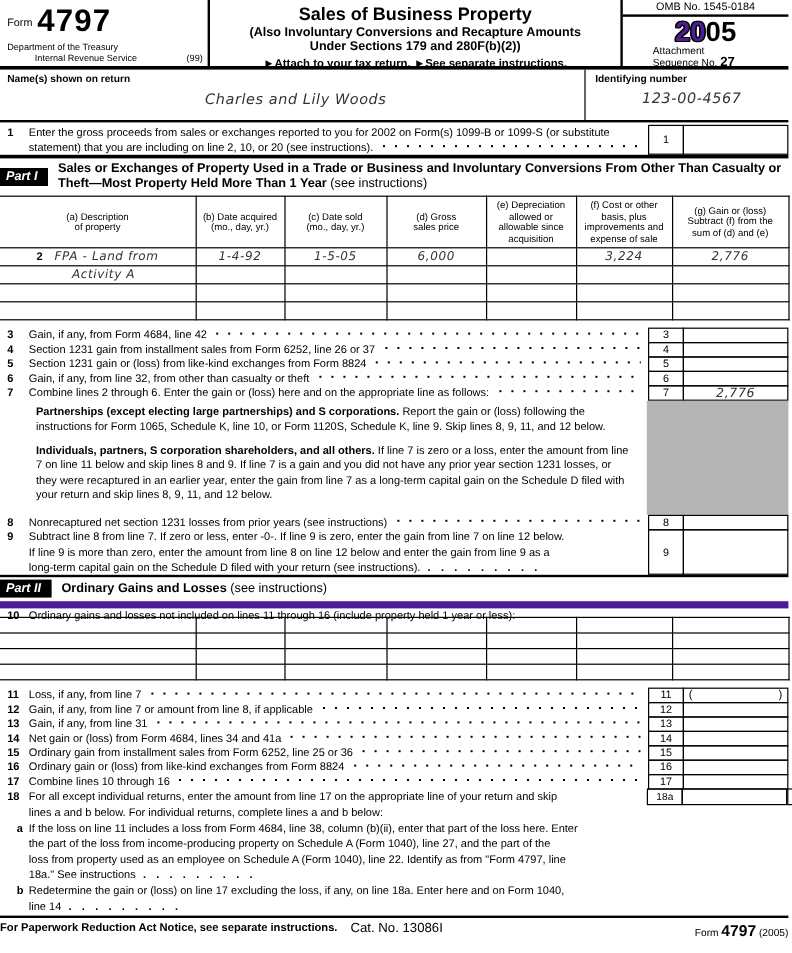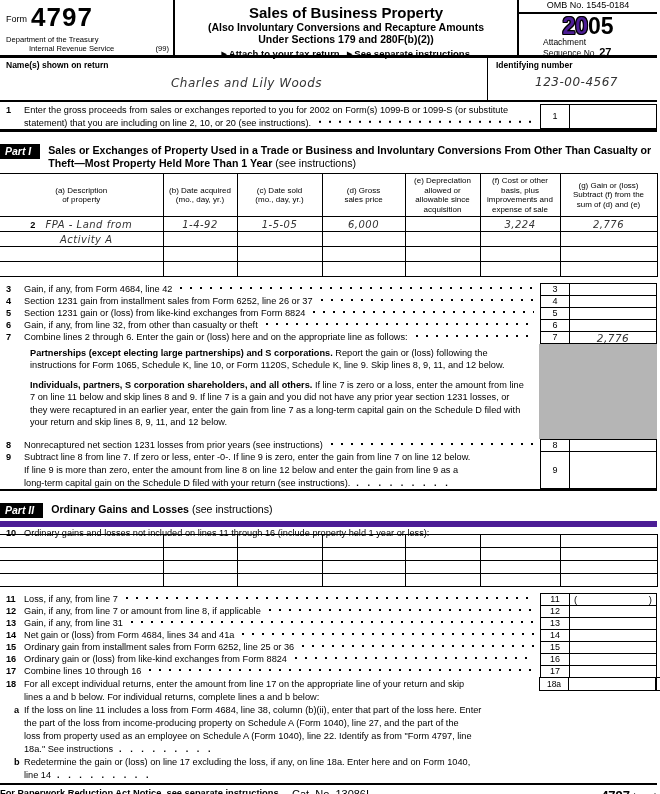--- a/index.html
+++ b/index.html
@@ -22,21 +22,21 @@
   .dept { margin-top:auto; font-size:7.6px; line-height:1.2; }
   .dept-row2 { display:flex; justify-content:space-between;margin-left:23px; }
   .hdr-center { flex:1; text-align:center; padding-top:4px; }
   .t-main { font-size:15px; font-weight:bold; line-height:17px; }
   .t-sub  { font-size:10.5px; font-weight:bold; line-height:12px; }
   .t-attach { font-size:9.5px; font-weight:bold; margin-top:3px; }
   .hdr-right { width:140px; border-left:2px solid #000; display:flex; flex-direction:column; }
   .omb { font-size:9px; text-align:center; padding:0 2px 2px; border-bottom:2px solid #000; }
   .year { text-align:center; font-size:23px; font-weight:bold; line-height:24px; }
   .year-outline { color:#4c1d95; text-shadow:-1px -1px 0 #000,1px -1px 0 #000,-1px 1px 0 #000,1px 1px 0 #000,0 -1px 0 #000,0 1px 0 #000,-1px 0 0 #000,1px 0 0 #000; }
-  .attach-seq { font-size:8.5px; line-height:9.5px; padding-left:24px; }
+  .attach-seq { font-size:8.5px; line-height:9.5px; padding-left:13px;margin-left:12px; }
   .seq-val { font-size:11px; font-weight:bold; }
 
   
   .name-row { display:flex; height:44px; border-bottom:2px solid #000; }
   .name-left { flex:1; padding:2px 0 0 6px; }
   .mini-label { font-size:8.5px; font-weight:bold; }
   .name-val { text-align:center; font-size:12px; margin-top:6px; }
   .id-col { width:170px; border-left:1px solid #000; padding:2px 0 0 8px; }
   .id-val { text-align:center; font-size:12px; margin-top:5px; }
 
@@ -56,21 +56,21 @@
   .nl.multi .nl-text { white-space:pre-line; }
   .idots::after { content:".   .   .   .   .   .   .   .   ."; font-weight:bold; letter-spacing:3px; margin-left:6px; }
 
   
   .line1 { display:flex; border-bottom:3px solid #000; padding-top:2px; height:30px; }
   .l1-text { flex:1; font-size:9.2px; line-height:12.8px; }
   .l1-row2 { display:flex; }
   .l1-boxcol { display:flex; align-items:stretch; }
 
   
-  .part-bar { display:flex; gap:8px; padding:12px 0 3px; align-items:flex-start; }
+  .part-bar { display:flex; gap:8px; padding:2px 0 3px; align-items:center; }
   .badge { background:#000; color:#fff; font-weight:bold; font-style:italic; font-size:10.5px; padding:1px 9px 2px 5px; flex:none; }
   .part-title { font-size:10.6px; font-weight:bold; line-height:13px; }
   .part-note { font-weight:normal; }
 
   
   table.prop { border-collapse:collapse; width:657px; table-layout:fixed; }
   table.prop th { border:1px solid #000; font-size:8px; font-weight:normal; line-height:9.5px; text-align:center; vertical-align:middle; white-space:pre-line; padding:1px 2px; height:43px; }
   table.prop td { border:1px solid #000; height:15px; font-size:10px; padding:0 4px; text-align:center; }
   table.prop th:first-child, table.prop td:first-child { border-left:none; }
   td.desc { text-align:left; }

